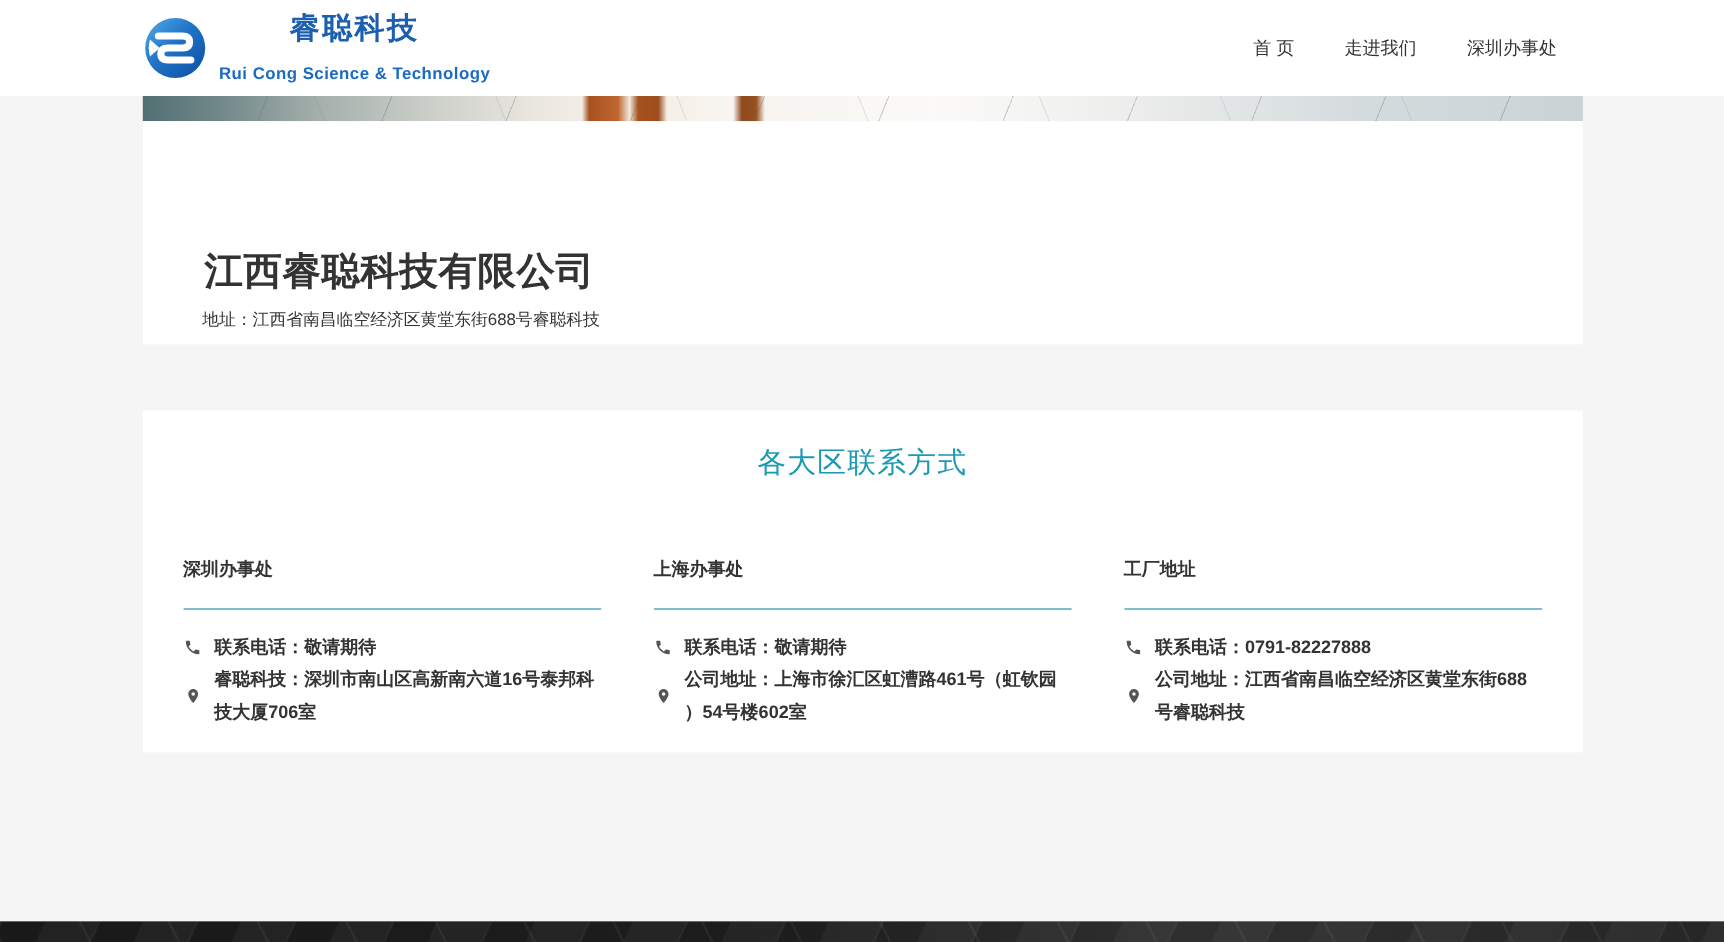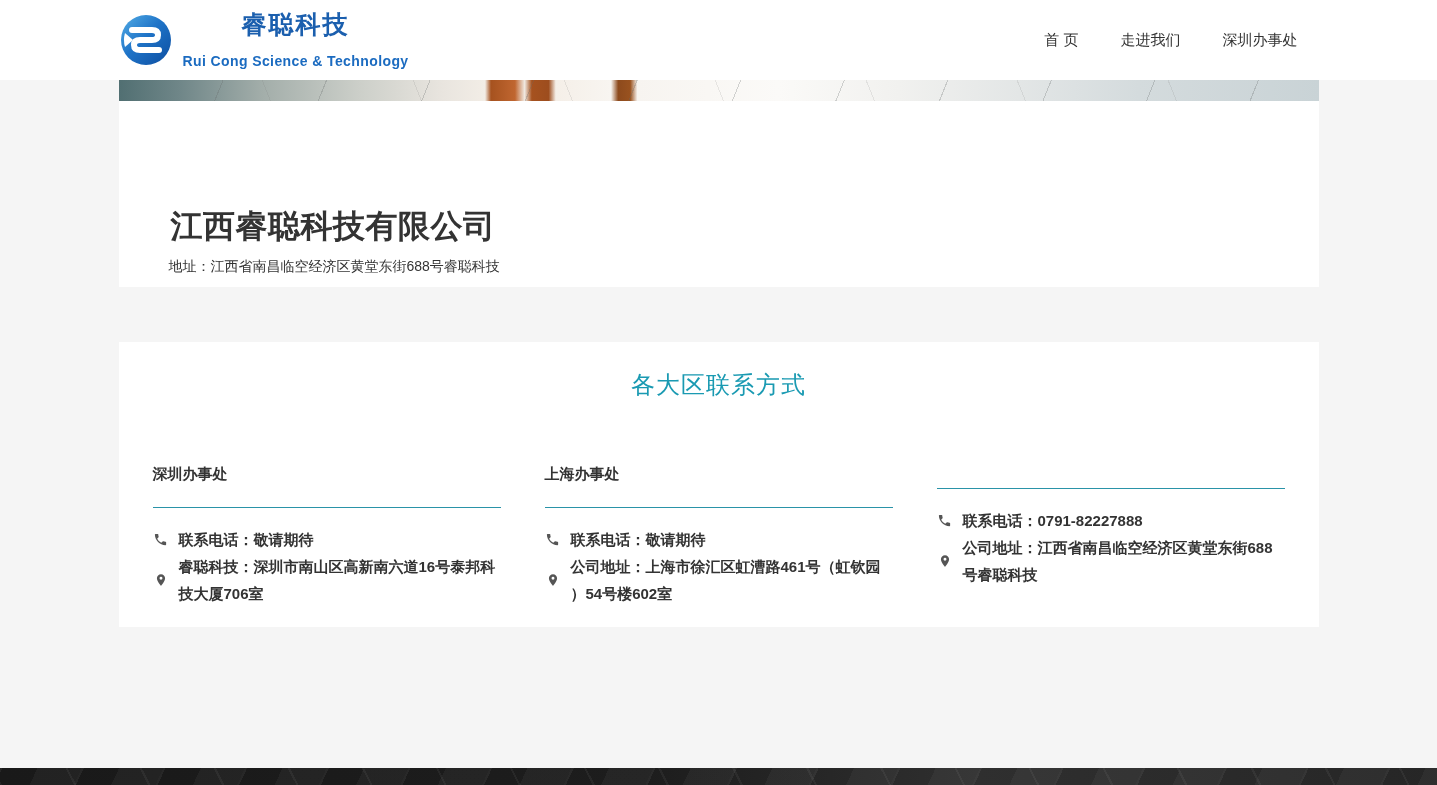--- a/index.html
+++ b/index.html
@@ -158,20 +158,21 @@
           <span class="office-icon">
             <svg width="14" height="14" viewBox="0 0 24 24" fill="#555">
               <path d="M12 2C8.13 2 5 5.13 5 9c0 5.25 7 13 7 13s7-7.75 7-13c0-3.87-3.13-7-7-7zm0 9.5A2.5 2.5 0 1 1 12 6.5a2.5 2.5 0 0 1 0 5z"></path>
             </svg>
           </span>
           <span class="office-text">公司地址：上海市徐汇区虹漕路461号（虹钦园 ）54号楼602室</span>
         </div>
       </div>
 
       <div class="office">
+        <div class="office-title">工厂地址</div>
         <hr class="office-line">
         <div class="office-row">
           <span class="office-icon">
             <svg width="15" height="15" viewBox="0 0 24 24" fill="#555">
               <path d="M6.62 10.79a15.05 15.05 0 0 0 6.59 6.59l2.2-2.2a1 1 0 0 1 1.01-.25c1.12.37 2.33.57 3.58.57a1 1 0 0 1 1 1V20a1 1 0 0 1-1 1C10.85 21 3 13.15 3 4a1 1 0 0 1 1-1h3.5a1 1 0 0 1 1 1c0 1.25.2 2.46.57 3.58a1 1 0 0 1-.25 1.01l-2.2 2.2z"></path>
             </svg>
           </span>
           <span class="office-text">联系电话：0791-82227888</span>
         </div>
         <div class="office-row">

